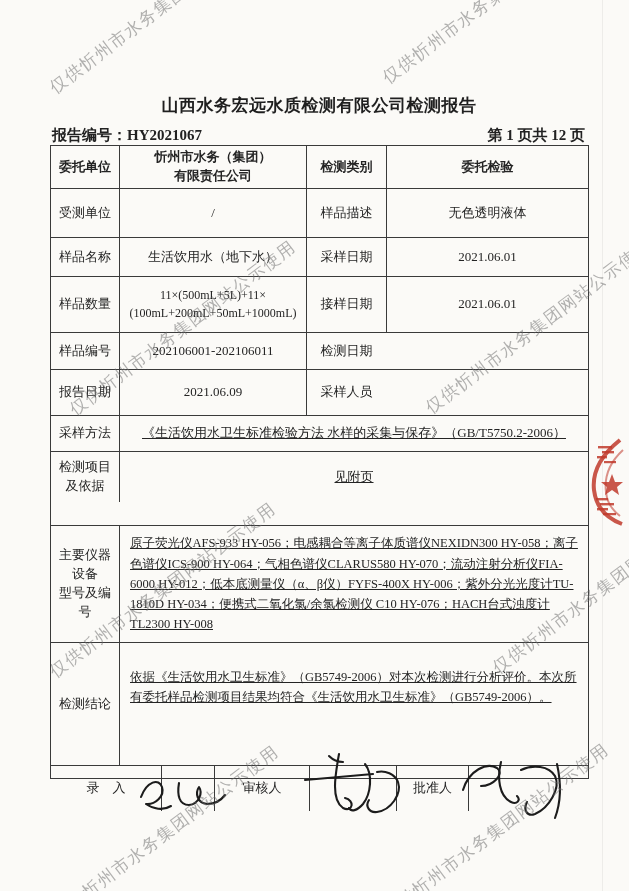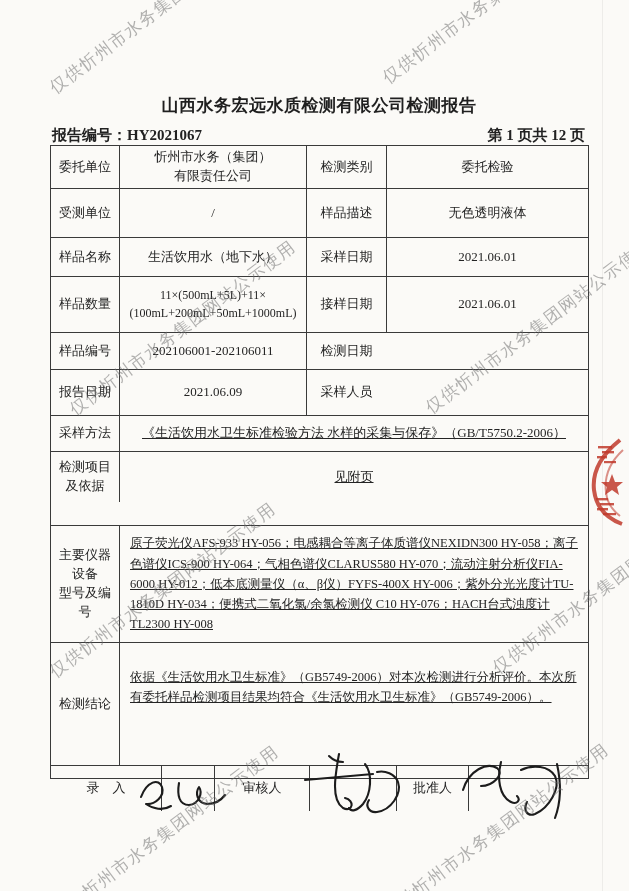--- a/index.html
+++ b/index.html
@@ -46,21 +46,21 @@
   
   .report-table{
     position:absolute;left:50px;top:145px;
     width:537px;height:632px;
     border:1.4px solid #3a3a3a;
     box-sizing:content-box;
     z-index:2;
     background:transparent;
   }
   .tr{display:flex;border-top:1px solid #3a3a3a;}
-  .tr:first-child{border-top:none;}
+  .tr:first-child{border-top:none;font-weight:bold;}
   .td{
     border-left:1px solid #3a3a3a;
     box-sizing:border-box;
     display:flex;align-items:center;justify-content:center;
     text-align:center;
     font-size:13px;
     line-height:1.45;
     white-space:pre-line;
     padding:2px 4px;
     color:#242424;

